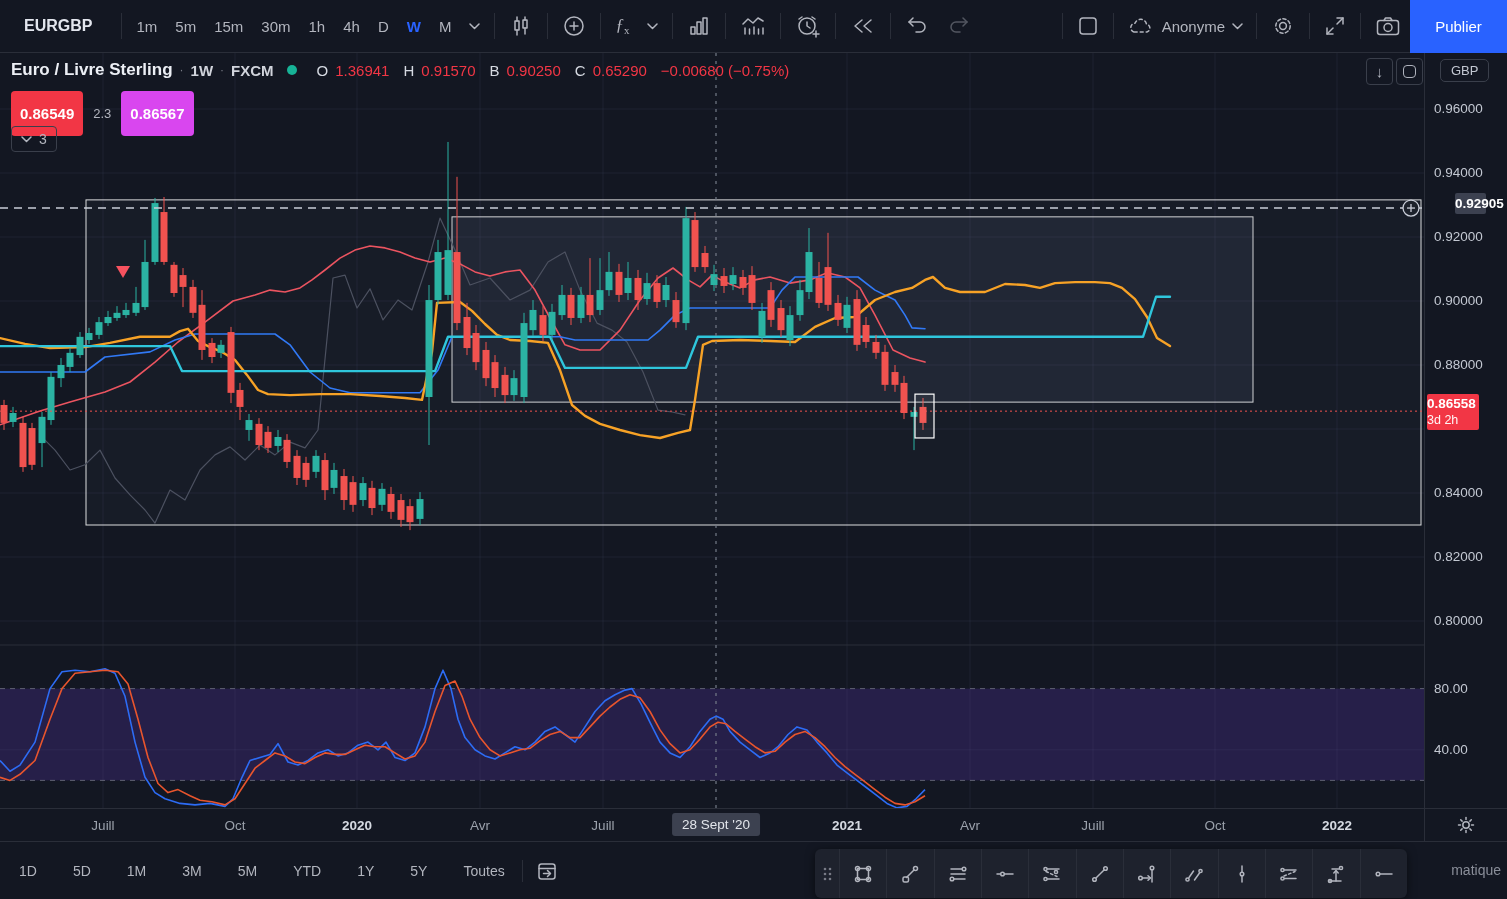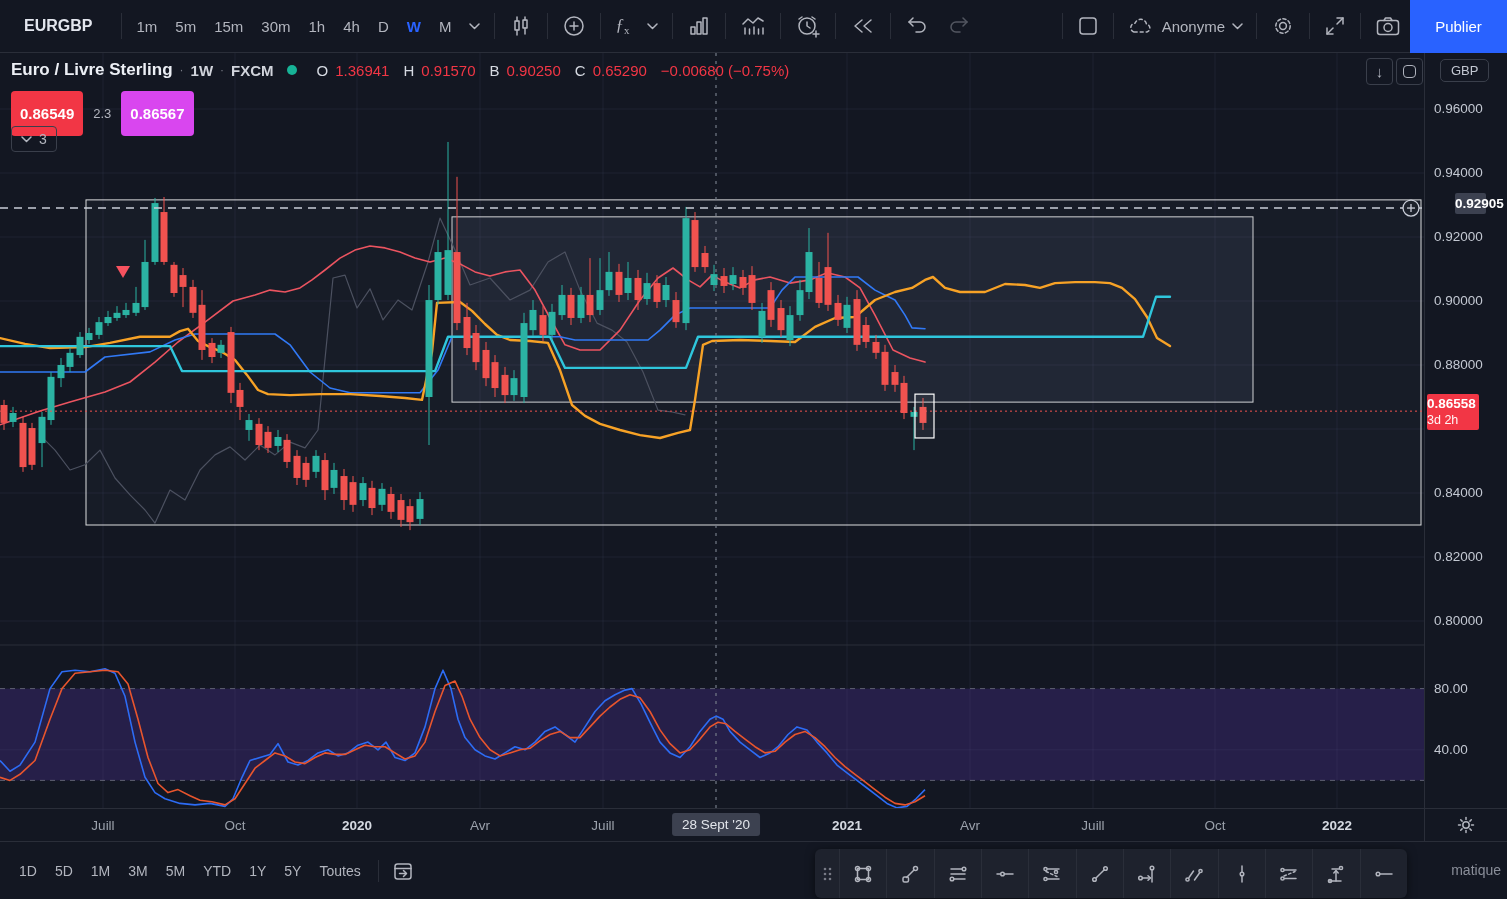--- a/index.html
+++ b/index.html
@@ -65,21 +65,21 @@
   .t-label{position:absolute;top:9px;transform:translateX(-50%);font-size:13.5px;color:#9aa0ab;white-space:nowrap}
   .t-label.bold{color:#d6dae2;font-weight:700}
   .t-badge{position:absolute;top:4px;transform:translateX(-50%);background:#3c4150;color:#e2e5eb;
     font-size:13.5px;padding:4px 10px;border-radius:3px;white-space:nowrap}
   #axis-corner{position:absolute;left:1424px;top:808px;width:83px;height:33px;background:#131722;
     border-top:1px solid #2a2e39;border-left:1px solid #2a2e39;display:flex;align-items:center;justify-content:center}
 
   
   #bottombar{position:absolute;left:0;top:841px;width:1507px;height:58px;background:#131722;
     border-top:1px solid #2a2e39;display:flex;align-items:center;z-index:6}
-  #ranges{display:flex;align-items:center;gap:0;padding-left:10px}
+  #ranges{display:flex;align-items:center;gap:18px;padding-left:10px}
   .range-btn{color:#b2b5be;font-size:14px;padding:6px 9px;border-radius:4px;cursor:pointer}
   .b-sep{width:1px;height:22px;background:#2a2e39;margin:0 8px}
   #goto-date{padding:4px;cursor:pointer}
   #auto-label{position:absolute;right:6px;top:20px;color:#8a8e99;font-size:14px}
   #draw-toolbar{position:absolute;left:815px;top:7px;width:592px;height:49px;background:#1e222d;
     border-radius:6px;box-shadow:0 2px 10px rgba(0,0,0,.55);display:flex;align-items:center;z-index:8}
   .dt-handle{width:24px;display:flex;align-items:center;justify-content:center;cursor:grab}
   .dt-cell{flex:1;height:100%;display:flex;align-items:center;justify-content:center;
     border-left:1px solid #2a2e39;cursor:pointer}
 </style>

